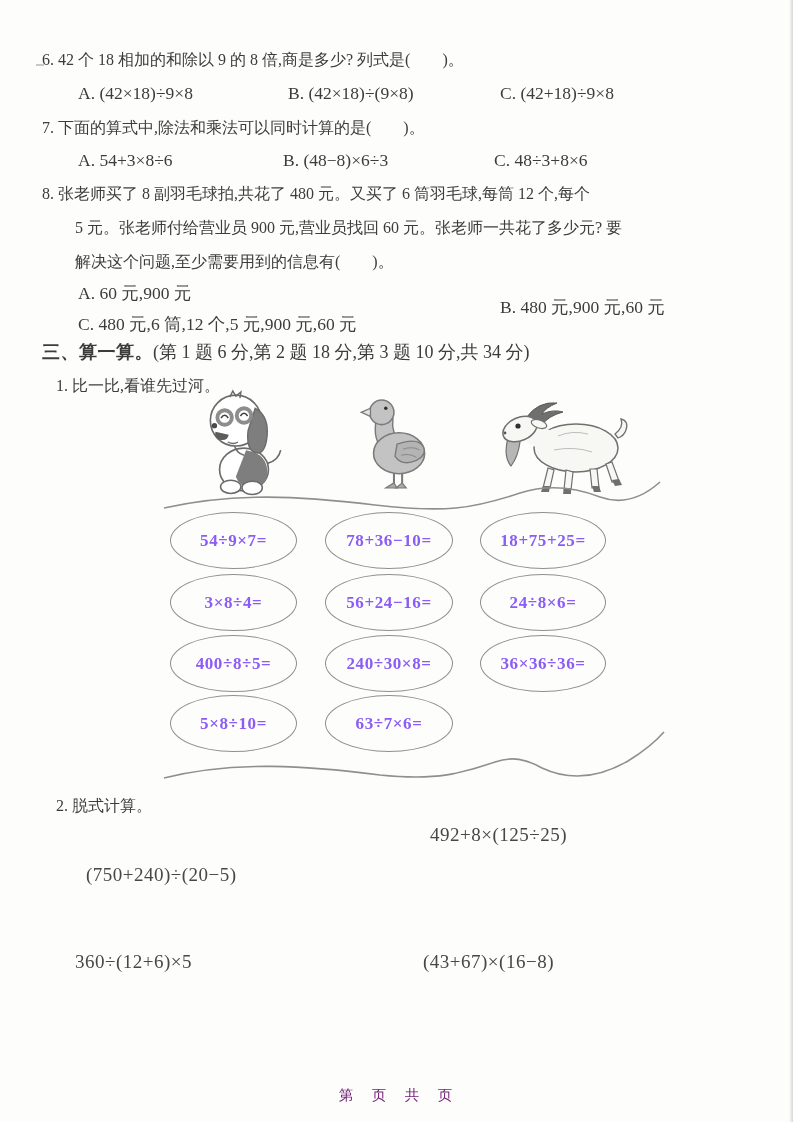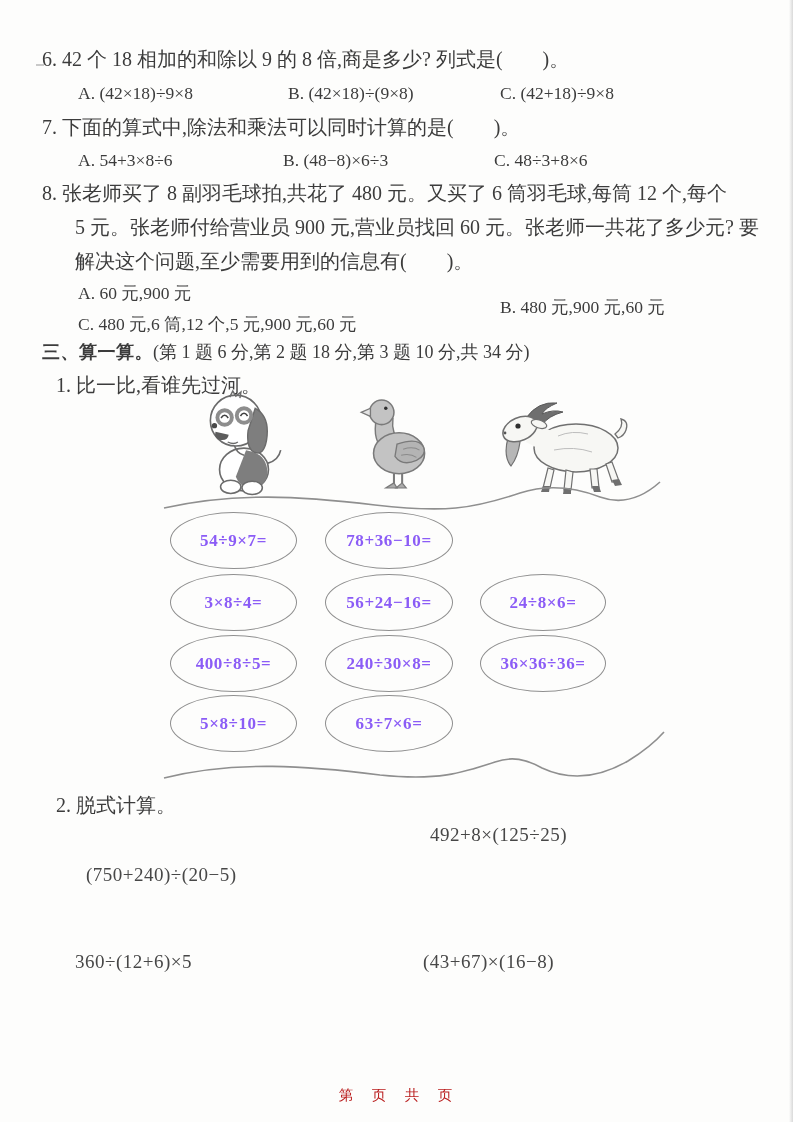--- a/index.html
+++ b/index.html
@@ -1,33 +1,33 @@
 <!DOCTYPE html>
 <html><head>
 <meta charset="utf-8">
 <style>
   html,body{margin:0;padding:0;background:#e8e8e8;}
   .page{
     position:relative;width:793px;height:1122px;margin:0 auto;
     background:#fdfdfc;overflow:hidden;
     font-family:"Liberation Serif","DejaVu Serif",serif;color:#3c3c3c;
   }
-  .t{position:absolute;white-space:nowrap;font-size:20px;line-height:23px;}
+  .t{position:absolute;white-space:nowrap;font-size:16px;line-height:23px;}
   .opt{position:absolute;white-space:nowrap;font-size:17.5px;}
   .heading{position:absolute;white-space:nowrap;font-size:18px;}
   .heading b{font-weight:700;letter-spacing:0.5px;}
   .expr{position:absolute;white-space:nowrap;font-size:19px;letter-spacing:0.5px;color:#474747;}
   .oval{
     position:absolute;border:1.5px solid #8f8f8f;border-radius:50%;
     display:flex;align-items:center;justify-content:center;
     font-size:17px;letter-spacing:0.6px;color:#8b5cf6;background:#fdfdfc;font-weight:bold;
   }
   .footer{
     position:absolute;left:0;top:1086px;width:100%;text-align:center;
-    font-size:14.5px;letter-spacing:2px;color:#b91c1c;
+    font-size:14.5px;letter-spacing:2px;color:#701a75;
   }
   .edge{position:absolute;right:0;top:0;width:4px;height:100%;
     background:linear-gradient(to left,#d9d9d9,rgba(217,217,217,0));}
   svg{position:absolute;overflow:visible;}
   .scanmark{position:absolute;left:36px;top:64px;width:8px;height:2px;background:#c9c9c9;}
 </style>
 </head>
 <body>
 
 <div class="page">
@@ -111,20 +111,21 @@
     <path d="M70 36 q14 -6 30 -2 M66 50 q20 -4 38 2" stroke="#bdbdbd" stroke-width="1" fill="none"></path>
   </svg>
 
   <svg style="left:150px;top:478px;" width="560" height="320" viewBox="0 0 560 320">
     <path d="M14 30 C 85 14, 150 18, 225 27 C 295 35, 322 31, 370 15 C 398 6, 424 9, 450 19 C 472 27, 492 20, 510 4" fill="none" stroke="#8f8f8f" stroke-width="1.6"></path>
     <path d="M14 300 C 85 282, 160 288, 230 297 C 288 303, 312 295, 345 284 C 362 278, 376 281, 392 290 C 422 304, 452 298, 478 283 C 496 272, 506 263, 514 254" fill="none" stroke="#8f8f8f" stroke-width="1.6"></path>
   </svg>
 
   <div class="oval" style="left:170px;top:512px;width:125px;height:55px;">54÷9×7=</div>
   <div class="oval" style="left:325px;top:512px;width:126px;height:55px;">78+36−10=</div>
+  <div class="oval" style="left:480px;top:512px;width:124px;height:55px;">18+75+25=</div>
   <div class="oval" style="left:170px;top:574px;width:125px;height:55px;">3×8÷4=</div>
   <div class="oval" style="left:325px;top:574px;width:126px;height:55px;">56+24−16=</div>
   <div class="oval" style="left:480px;top:574px;width:124px;height:55px;">24÷8×6=</div>
   <div class="oval" style="left:170px;top:635px;width:125px;height:55px;">400÷8÷5=</div>
   <div class="oval" style="left:325px;top:635px;width:126px;height:55px;">240÷30×8=</div>
   <div class="oval" style="left:480px;top:635px;width:124px;height:55px;">36×36÷36=</div>
   <div class="oval" style="left:170px;top:695px;width:125px;height:55px;">5×8÷10=</div>
   <div class="oval" style="left:325px;top:695px;width:126px;height:55px;">63÷7×6=</div>
 
   <div class="t" style="left:56px;top:794px;">2. 脱式计算。</div>

